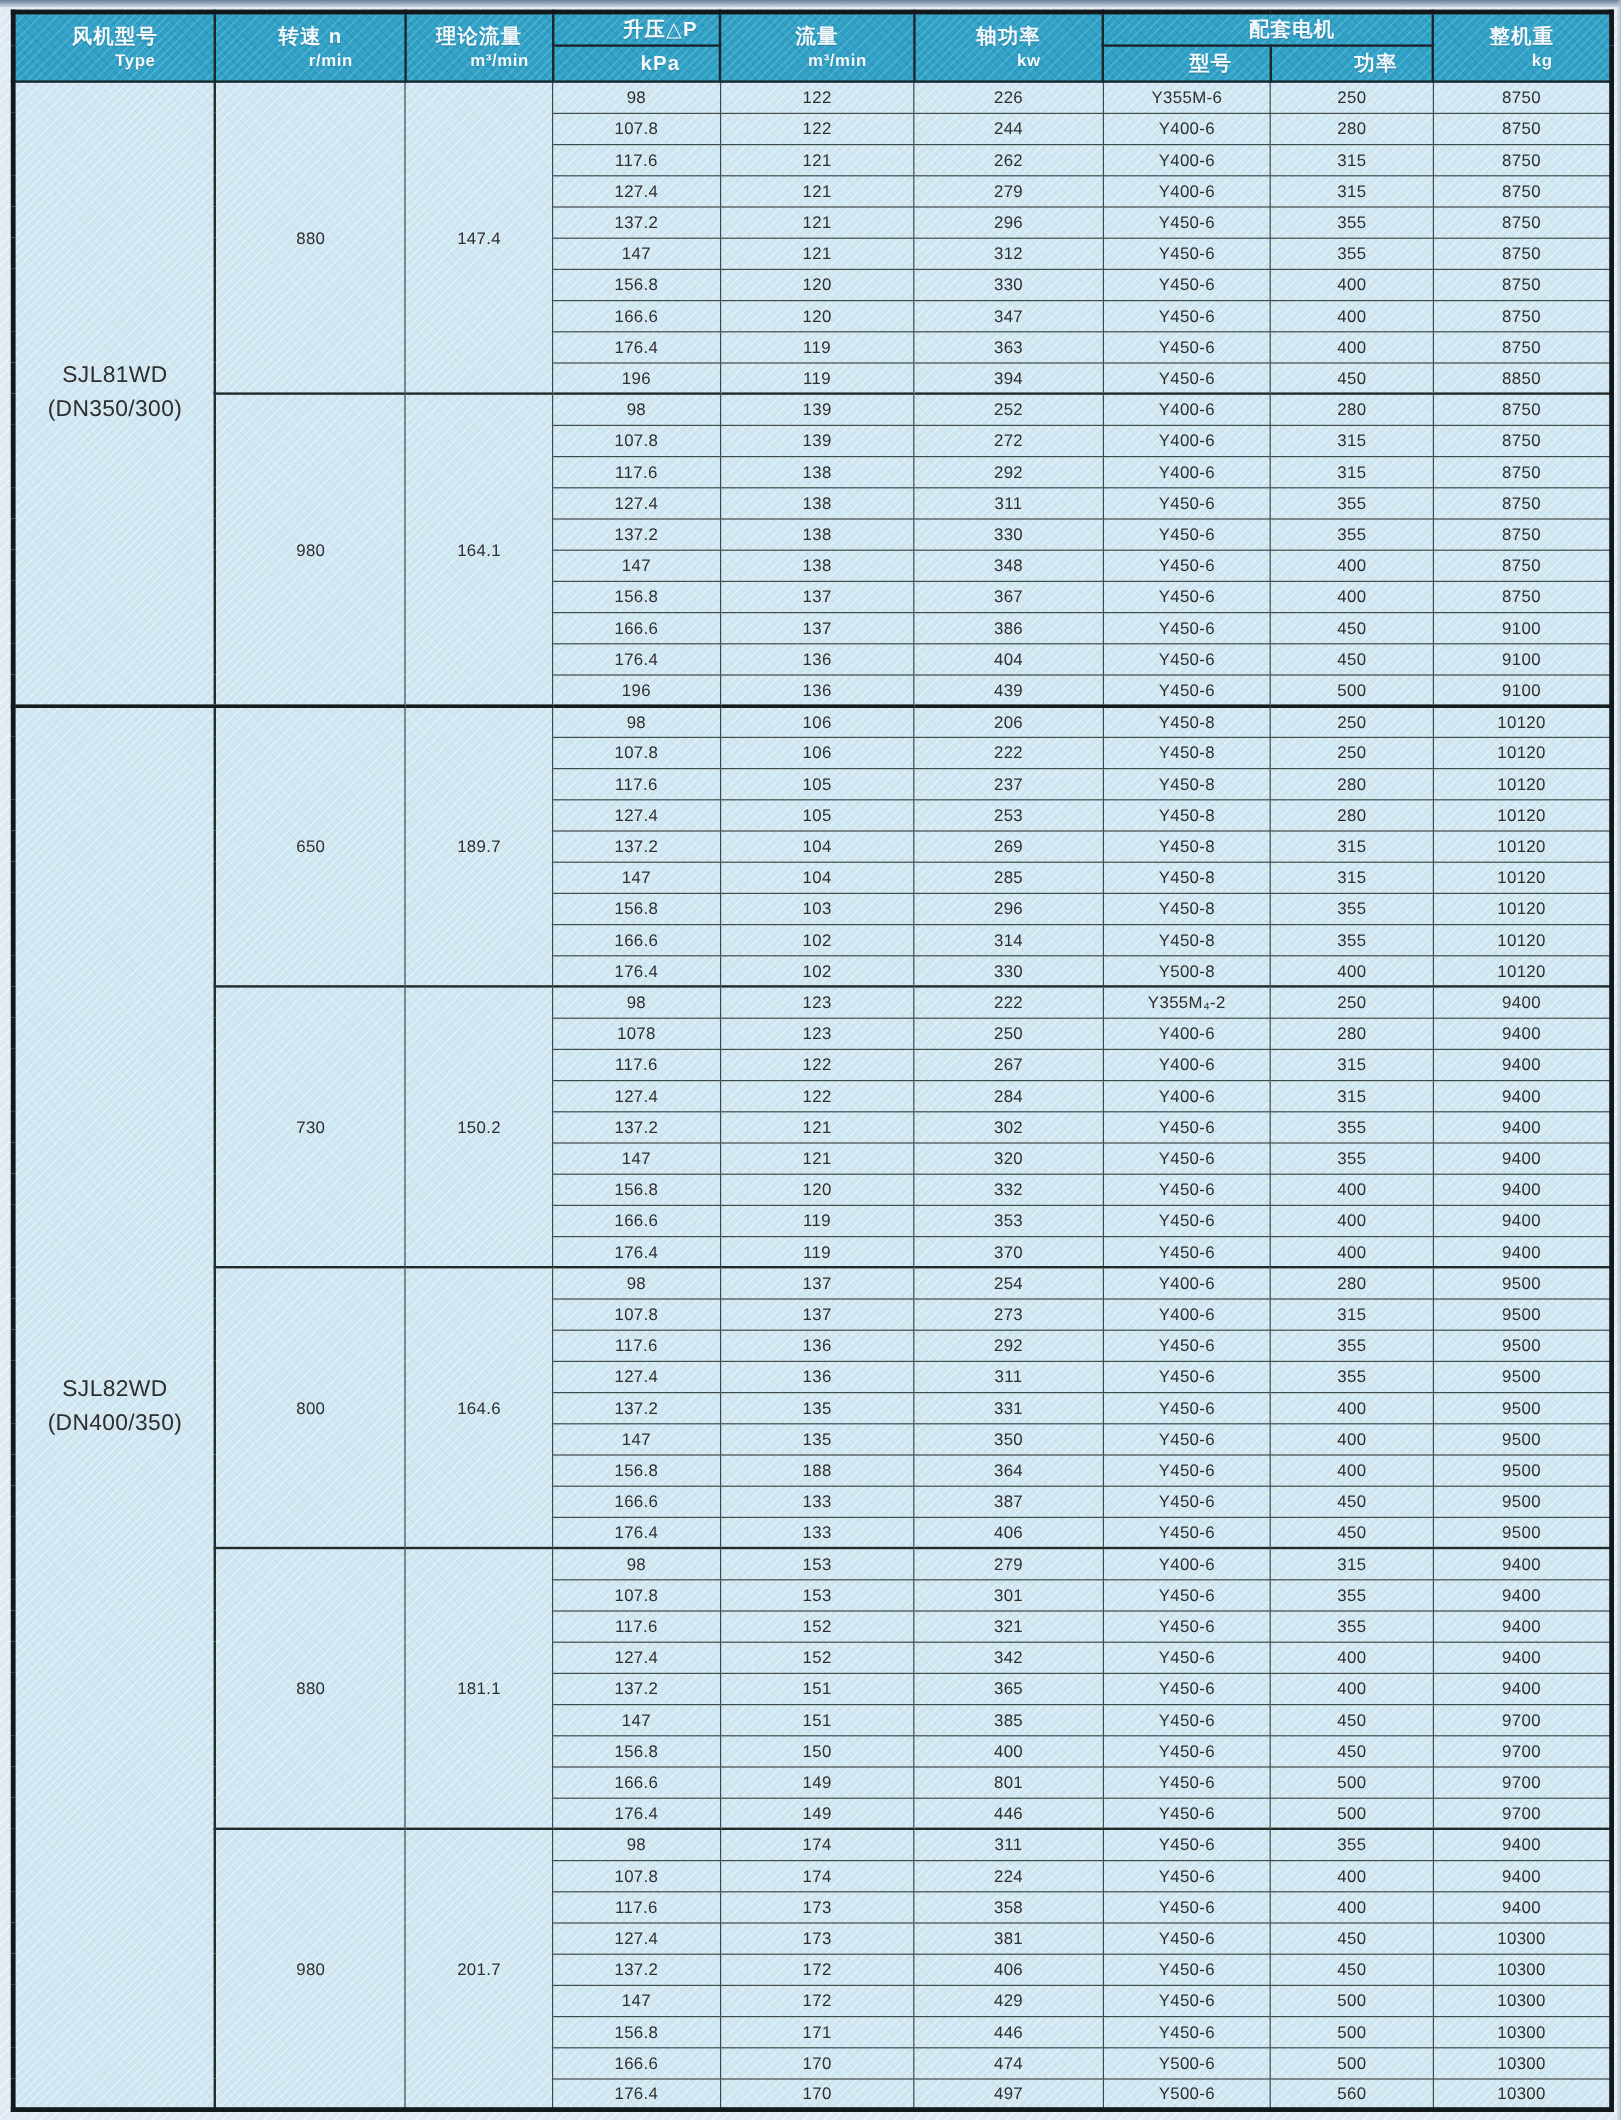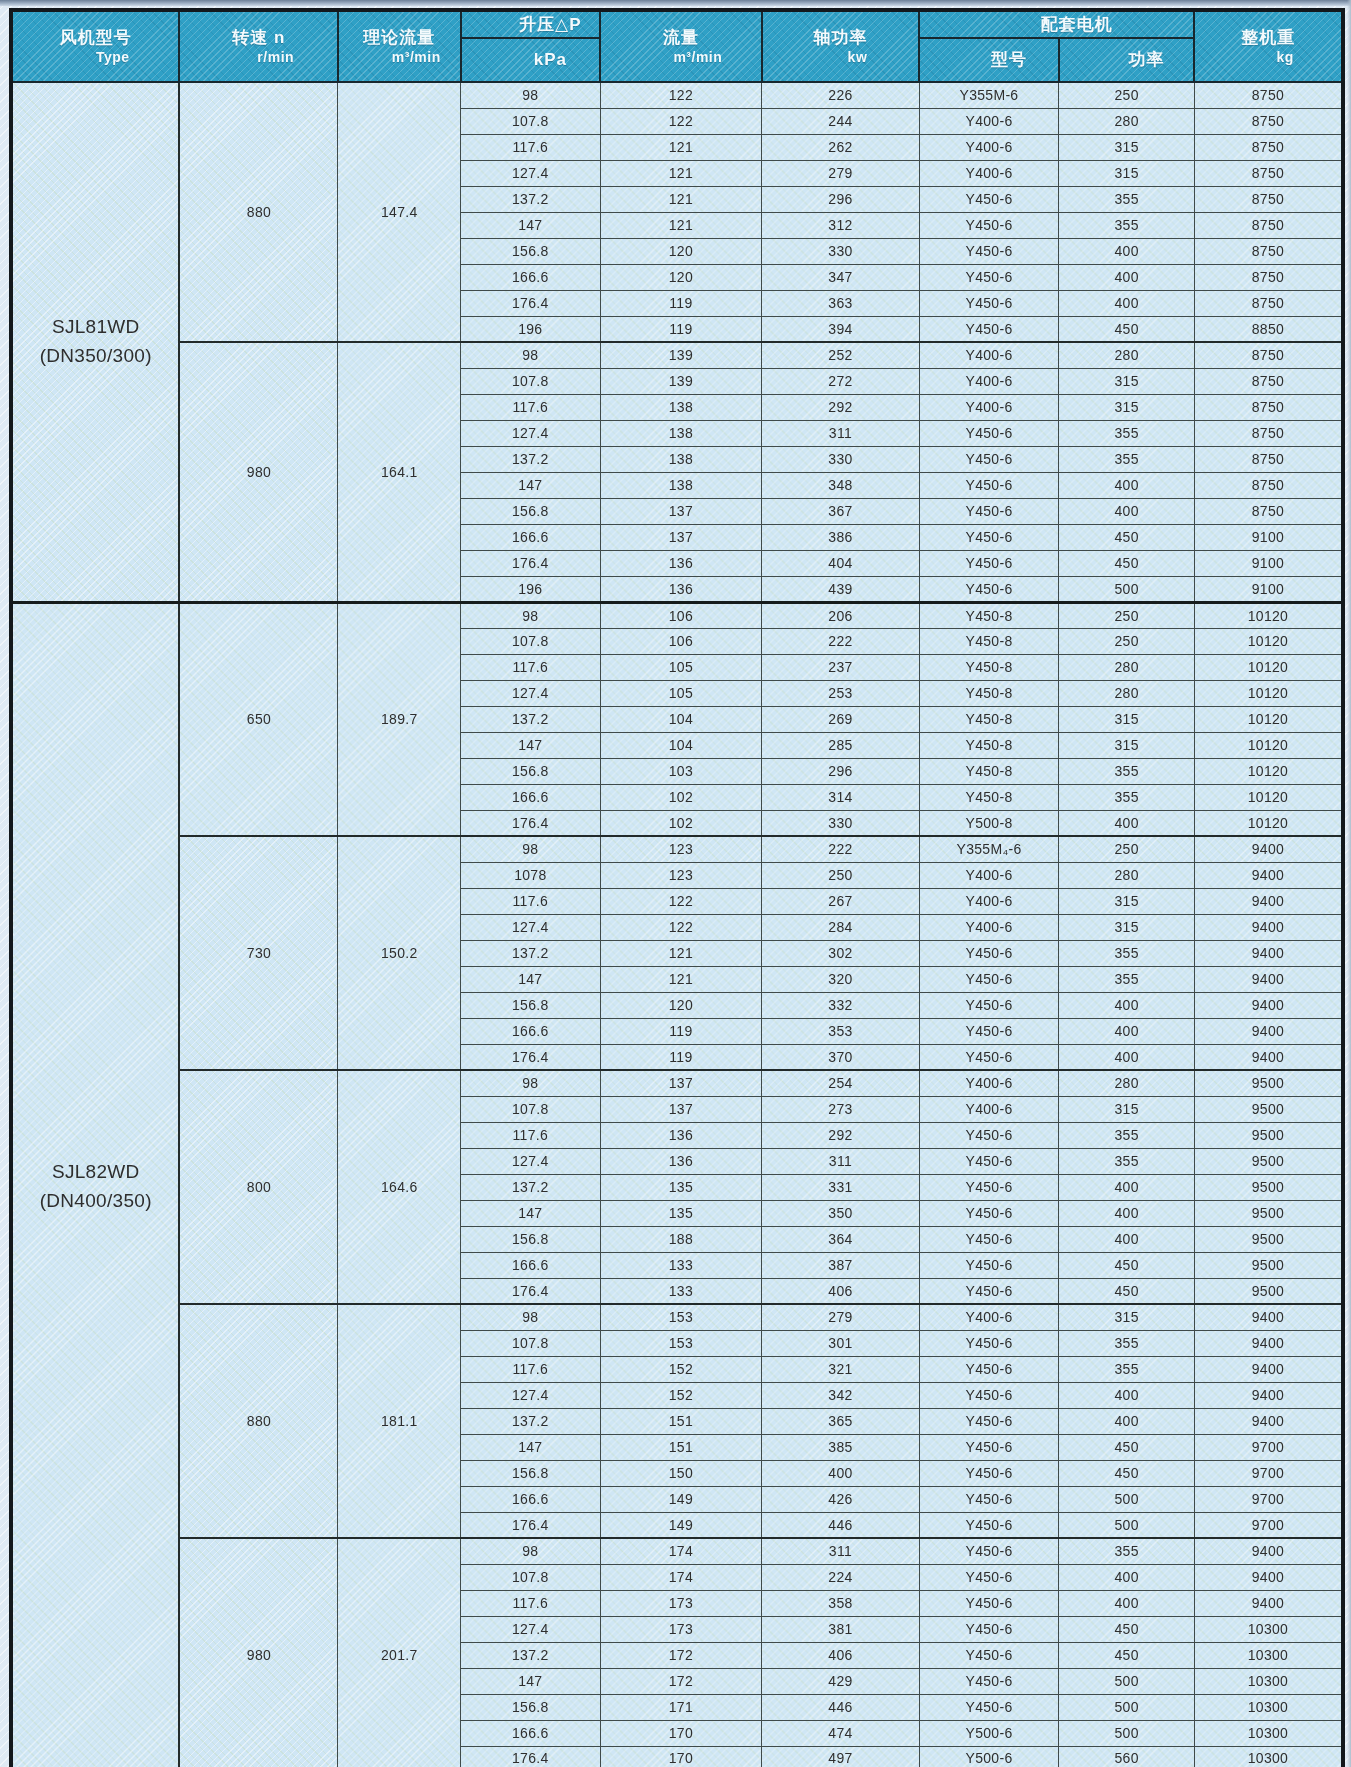--- a/index.html
+++ b/index.html
@@ -49,21 +49,21 @@
       repeating-linear-gradient(135deg, rgba(255,255,255,.20) 0 1px, rgba(255,255,255,0) 1px 5px),
       repeating-linear-gradient(45deg, rgba(10,60,90,.12) 0 1px, rgba(0,0,0,0) 1px 7px);
     color: var(--header-text);
     font-weight: bold;
     border: 2px solid #18272e;
     padding: 0;
     vertical-align: middle;
     text-shadow: 0 1px 1px rgba(20,60,80,.35);
   }
   thead tr.h1 th { height: 28px; }
-  thead tr.h2 th { height: 44px; }
+  thead tr.h2 th { height: 30px; }
   th .zh { display: block; font-size: 17px; letter-spacing: 1px; line-height: 1.25; }
   th .en { display: block; font-size: 14px; font-weight: bold; letter-spacing: .5px; line-height: 1.2; padding-left: 34px; }
   th.single .zh { font-size: 17px; margin-left: 40px; }
   
   tbody td {
     background-color: var(--body-bg);
     background-image:
       repeating-linear-gradient(135deg, rgba(255,255,255,.45) 0 1px, rgba(255,255,255,0) 1px 5px),
       repeating-linear-gradient(45deg, rgba(186,214,140,.22) 0 1px, rgba(0,0,0,0) 1px 6px);
     border: 1px solid var(--grid-line);
@@ -391,21 +391,21 @@
           <td class="data-cell">Y500-8</td>
           <td class="data-cell">400</td>
           <td class="data-cell">10120</td>
         </tr>
         <tr class="section-start">
           <td class="group-cell" rowspan="9">730</td>
           <td class="group-cell" rowspan="9">150.2</td>
           <td class="data-cell">98</td>
           <td class="data-cell">123</td>
           <td class="data-cell">222</td>
-          <td class="data-cell">Y355M₄-6</td>
+          <td class="data-cell">Y355M₄-2</td>
           <td class="data-cell">250</td>
           <td class="data-cell">9400</td>
         </tr>
         <tr>
           <td class="data-cell">1078</td>
           <td class="data-cell">123</td>
           <td class="data-cell">250</td>
           <td class="data-cell">Y400-6</td>
           <td class="data-cell">280</td>
           <td class="data-cell">9400</td>
@@ -594,21 +594,21 @@
           <td class="data-cell">156.8</td>
           <td class="data-cell">150</td>
           <td class="data-cell">400</td>
           <td class="data-cell">Y450-6</td>
           <td class="data-cell">450</td>
           <td class="data-cell">9700</td>
         </tr>
         <tr>
           <td class="data-cell">166.6</td>
           <td class="data-cell">149</td>
-          <td class="data-cell">426</td>
+          <td class="data-cell">801</td>
           <td class="data-cell">Y450-6</td>
           <td class="data-cell">500</td>
           <td class="data-cell">9700</td>
         </tr>
         <tr>
           <td class="data-cell">176.4</td>
           <td class="data-cell">149</td>
           <td class="data-cell">446</td>
           <td class="data-cell">Y450-6</td>
           <td class="data-cell">500</td>

